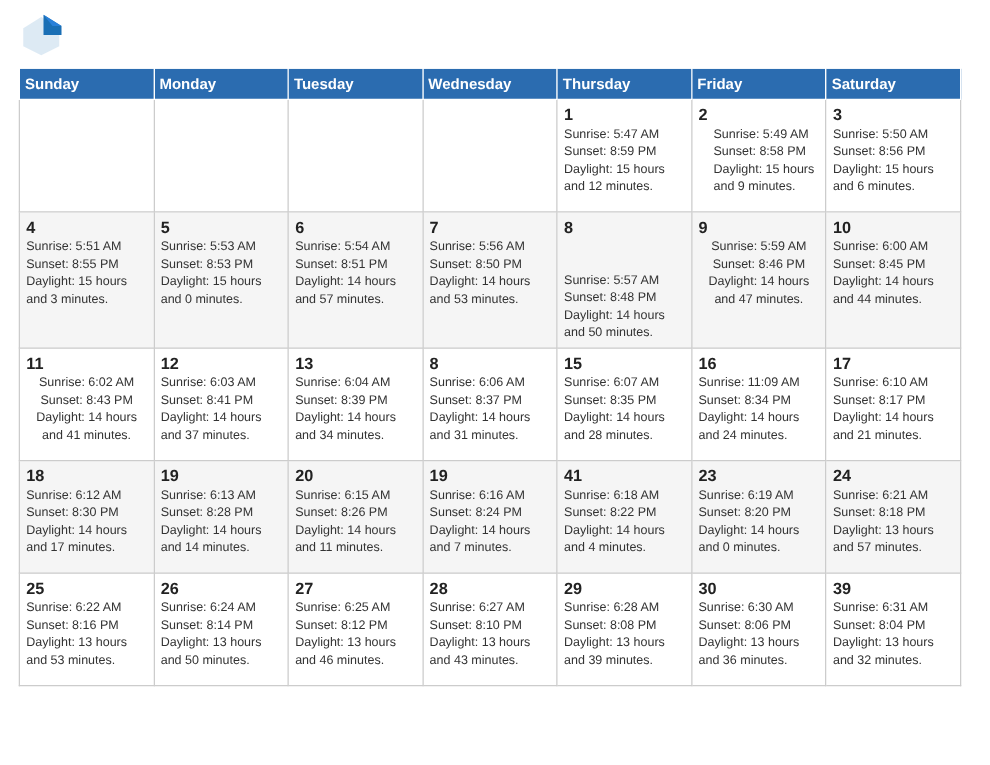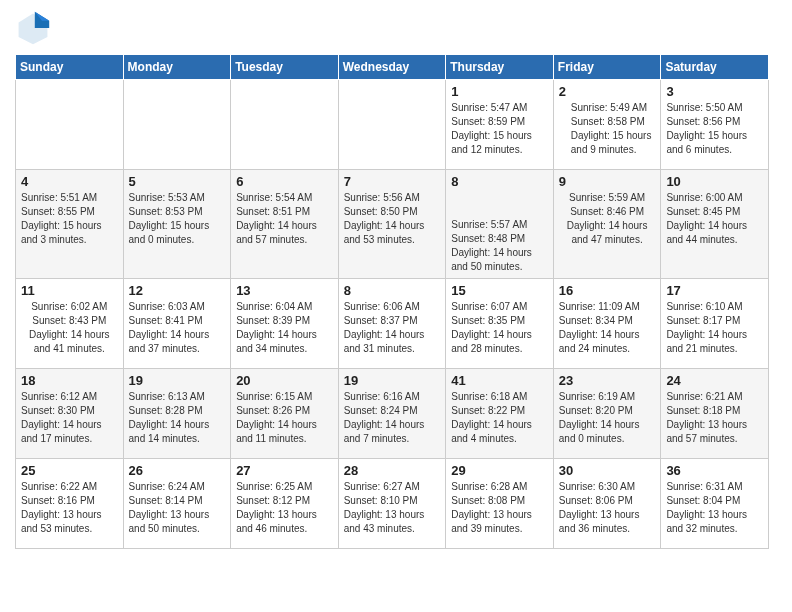--- a/index.html
+++ b/index.html
@@ -341,21 +341,21 @@
 and 39 minutes.</div>
           </td>
           <td>
             <span class="day-number">30</span>
             <div class="day-info" style="white-space: pre-line;">Sunrise: 6:30 AM
 Sunset: 8:06 PM
 Daylight: 13 hours
 and 36 minutes.</div>
           </td>
           <td>
-            <span class="day-number">36</span>
+            <span class="day-number">39</span>
             <div class="day-info" style="white-space: pre-line;">Sunrise: 6:31 AM
 Sunset: 8:04 PM
 Daylight: 13 hours
 and 32 minutes.</div>
           </td>
         </tr>
       </tbody>
   </table>
 </div>
 

